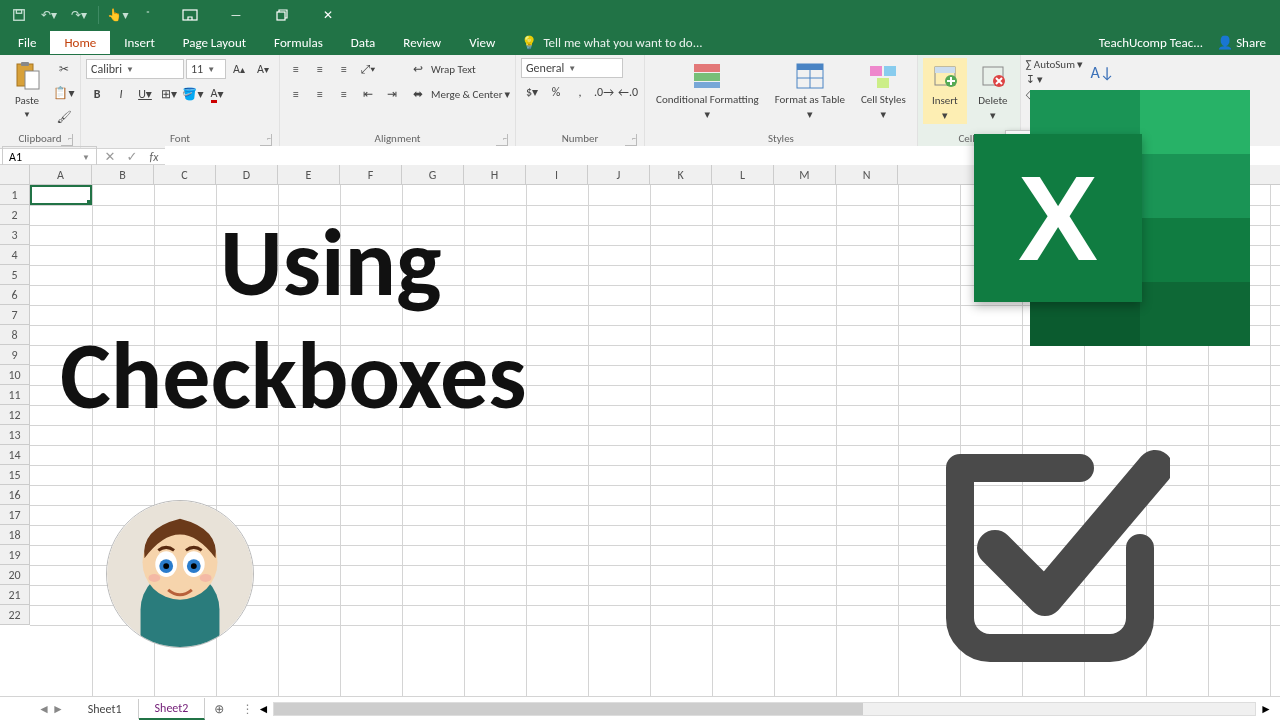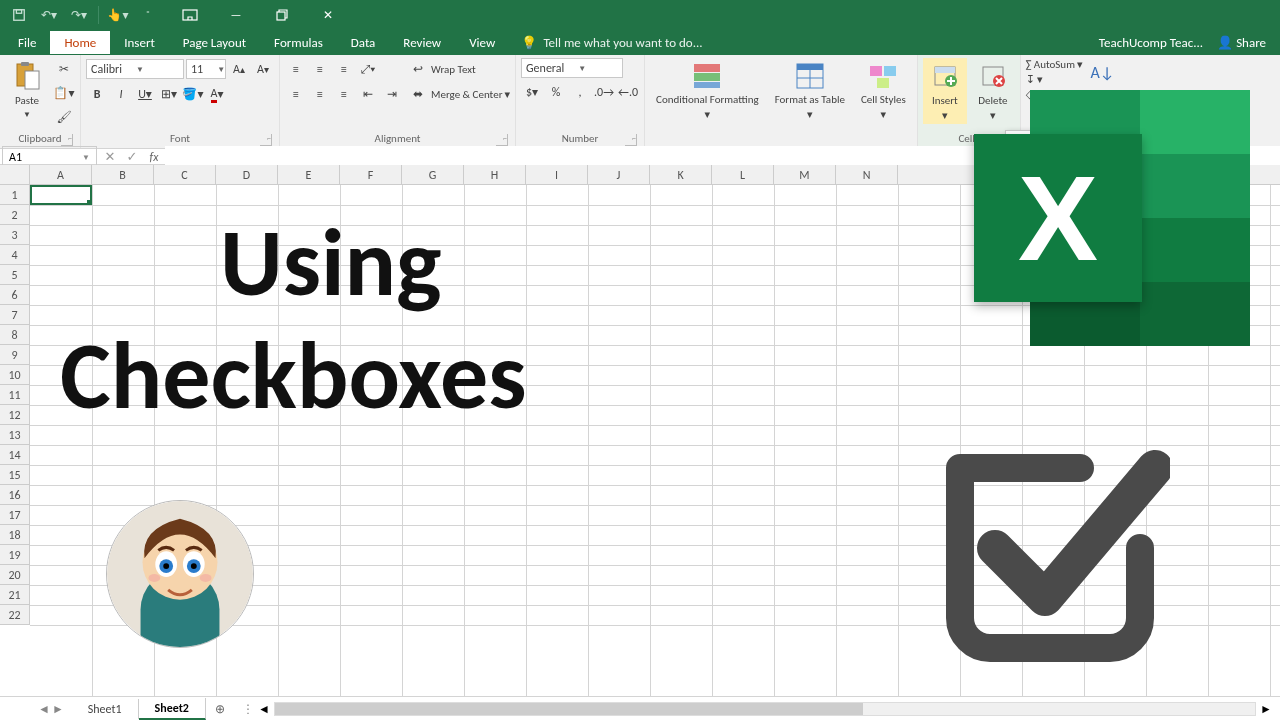--- a/index.html
+++ b/index.html
@@ -22,21 +22,21 @@
 .ribbon{height:94px;background:#f1f1f1;border-bottom:1px solid #d4d4d4;display:flex;font-size:11px;color:#444;}
 .rgroup{border-right:1px solid #e1e1e1;display:flex;flex-direction:column;padding:3px 5px 0 5px;}
 .rgroup-body{flex:1;display:flex;align-items:flex-start;gap:4px;}
 .rgroup-label{text-align:center;font-size:11px;color:#666;padding:2px 0 3px;position:relative;}
 .dlaunch{position:absolute;right:2px;bottom:2px;width:12px;height:12px;border:1px solid #bbb;border-left:none;border-top:none;font-size:8px;color:#888;line-height:9px;text-align:right;}
 .bigbtn{display:flex;flex-direction:column;align-items:center;justify-content:center;padding:2px 6px;cursor:pointer;gap:2px;min-width:44px;}
 .bigbtn .ic{width:32px;height:32px;display:flex;align-items:center;justify-content:center;}
 .smallbtn{width:22px;height:22px;display:flex;align-items:center;justify-content:center;cursor:pointer;font-size:12px;color:#444;}
 .col{display:flex;flex-direction:column;gap:2px;}
 .row{display:flex;align-items:center;gap:2px;}
-.combo{height:20px;border:1px solid #c8c8c8;background:#fff;display:flex;align-items:center;padding:0 4px;font-size:12px;gap:14px;}
+.combo{height:20px;border:1px solid #c8c8c8;background:#fff;display:flex;align-items:center;padding:0 4px;font-size:12px;gap:4px;}
 .combo .dd{font-size:8px;color:#666;}
 .fbar{height:16px;border-bottom:1px solid #d4d4d4;display:flex;align-items:center;background:#fff;}
 .namebox{width:95px;height:22px;border:1px solid #ccc;padding:0 6px;font-size:12px;display:flex;align-items:center;margin:0 2px;}
 .namebox .dd{margin-left:auto;font-size:8px;color:#888;}
 .fb-btn{width:22px;height:22px;display:flex;align-items:center;justify-content:center;color:#999;cursor:pointer;font-size:13px;}
 .fb-fx{font-style:italic;font-size:12px;color:#666;}
 .fb-input{flex:1;height:22px;border:none;padding:0 6px;font-size:12px;}
 .grid-area{flex:1;position:relative;background:#fff;overflow:hidden;}
 .colhdrs{position:absolute;top:0;left:30px;right:0;height:20px;display:flex;background:#f0f0f0;border-bottom:1px solid #ccc;}
 .ch{width:62px;border-right:1px solid #ccc;text-align:center;font-size:12px;color:#555;line-height:20px;}
@@ -44,21 +44,21 @@
 .rh{height:20px;border-bottom:1px solid #ccc;text-align:center;font-size:12px;color:#555;line-height:20px;}
 .selall{position:absolute;top:0;left:0;width:30px;height:20px;background:#f0f0f0;border-right:1px solid #ccc;border-bottom:1px solid #ccc;}
 .cells{position:absolute;top:20px;left:30px;right:0;bottom:0;}
 .gridlines-v{position:absolute;top:0;bottom:0;width:1px;background:#d4d4d4;}
 .gridlines-h{position:absolute;left:0;right:0;height:1px;background:#d4d4d4;}
 .selcell{position:absolute;top:0;left:0;width:62px;height:20px;border:2px solid #217346;pointer-events:none;}
 .selcell::after{content:'';position:absolute;right:-3px;bottom:-3px;width:6px;height:6px;background:#217346;}
 .sheet-tabs{height:24px;background:#fff;border-top:1px solid #d4d4d4;display:flex;align-items:center;font-size:12px;padding-left:30px;gap:0;}
 .nav-arr{display:flex;gap:2px;padding:0 8px;color:#888;}
 .stab{padding:3px 16px;border-right:1px solid #ccc;background:#fff;cursor:pointer;color:#444;}
-.stab.active{border-bottom:2px solid #217346;font-weight:700;color:#000000;}
+.stab.active{border-bottom:2px solid #217346;font-weight:400;color:#701a75;}
 .stab-add{width:28px;text-align:center;color:#666;cursor:pointer;padding:3px 0;}
 .hscroll{flex:1;display:flex;align-items:center;padding:0 8px;gap:4px;}
 .hscroll .track{flex:1;height:14px;background:#f0f0f0;border:1px solid #ddd;position:relative;}
 .hscroll .thumb{position:absolute;left:0;top:0;height:100%;width:60%;background:#cdcdcd;}
 .statusbar{height:22px;background:#f3f3f3;border-top:1px solid #d4d4d4;display:flex;align-items:center;font-size:12px;color:#555;padding:0 8px;gap:10px;}
 .sb-spacer{flex:1;}
 .viewbtns{display:flex;gap:0;}
 .vb{width:24px;height:18px;border:1px solid #ccc;display:flex;align-items:center;justify-content:center;font-size:10px;cursor:pointer;background:#fff;}
 .vb.active{background:#cde8da;}
 .zoom{display:flex;align-items:center;gap:6px;}
@@ -246,20 +246,21 @@
               </svg>
             </span><span style="text-align:center;line-height:1.1">Format as Table</span>▾</div>
       <div class="bigbtn"><span class="ic">
               <svg width="30" height="28">
                 <rect x="2" y="4" width="12" height="10" fill="#e8c"></rect>
                 <rect x="16" y="4" width="12" height="10" fill="#8ce"></rect>
                 <rect x="9" y="16" width="12" height="10" fill="#ce8"></rect>
               </svg>
             </span><span style="text-align:center;line-height:1.1">Cell Styles</span>▾</div>
     </div>
+    <div class="rgroup-label"><span>Styles</span></div>
   </div>
 
   <div class="rgroup" style="background:#e8f0ea;">
     <div class="rgroup-body">
       <div class="bigbtn" style="background:#fdeeb3;"><span class="ic">
               <svg width="28" height="26">
                 <rect x="4" y="4" width="20" height="18" fill="none" stroke="#888"></rect>
                 <rect x="4" y="4" width="20" height="6" fill="#cde"></rect>
                 <circle cx="20" cy="18" r="6" fill="#5a5"></circle>
                 <path d="M20 14v8M16 18h8" stroke="#fff" stroke-width="2"></path>

